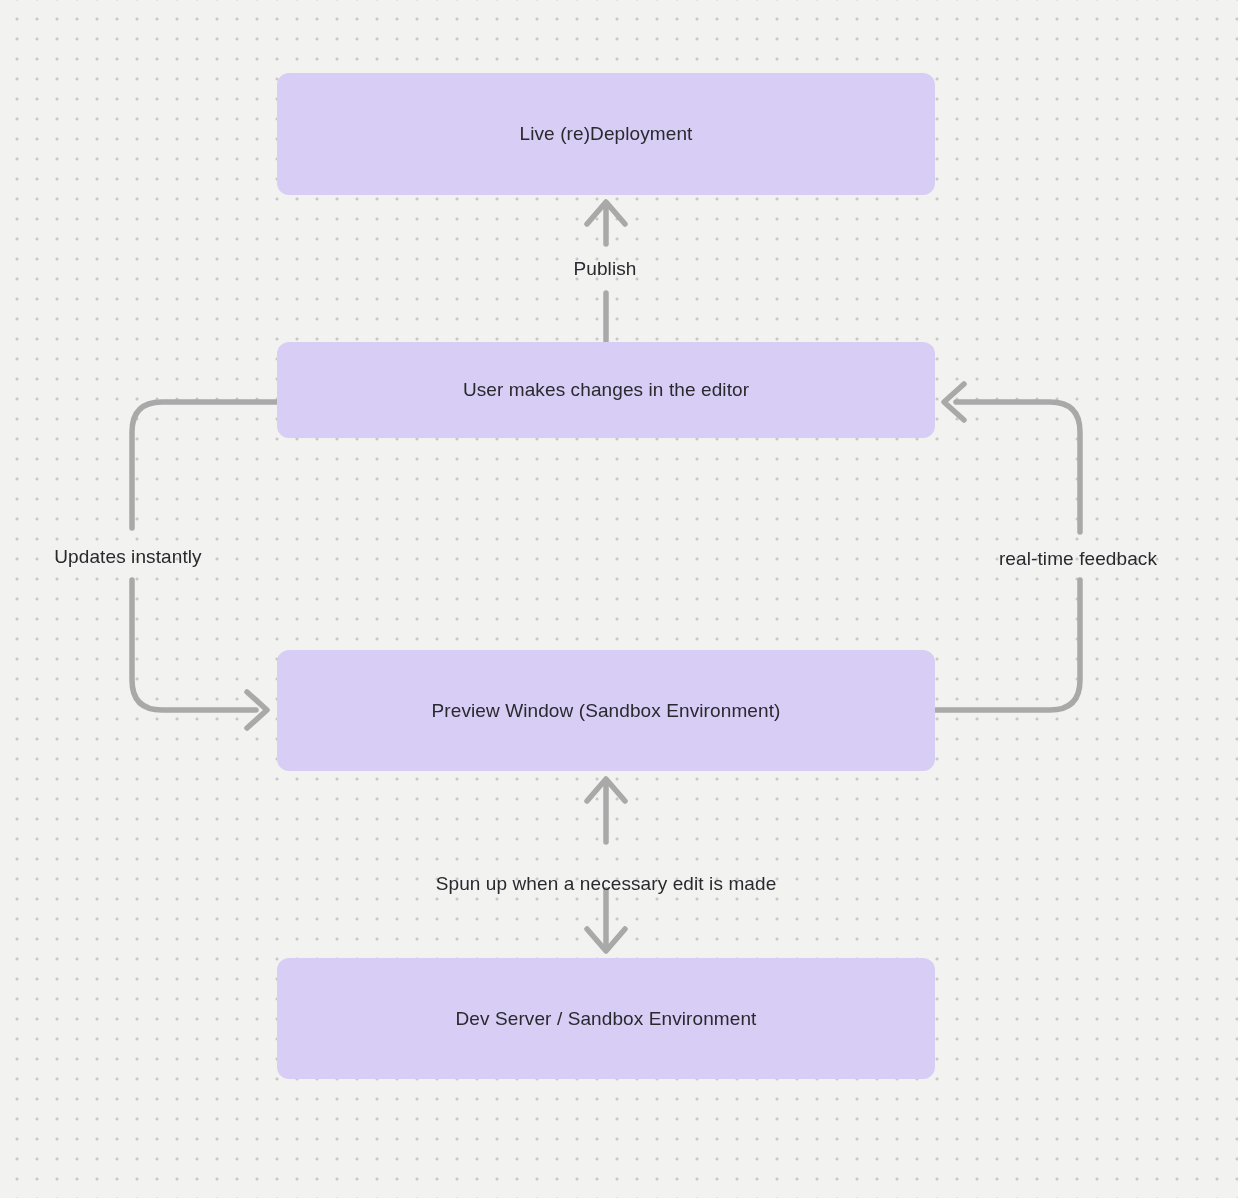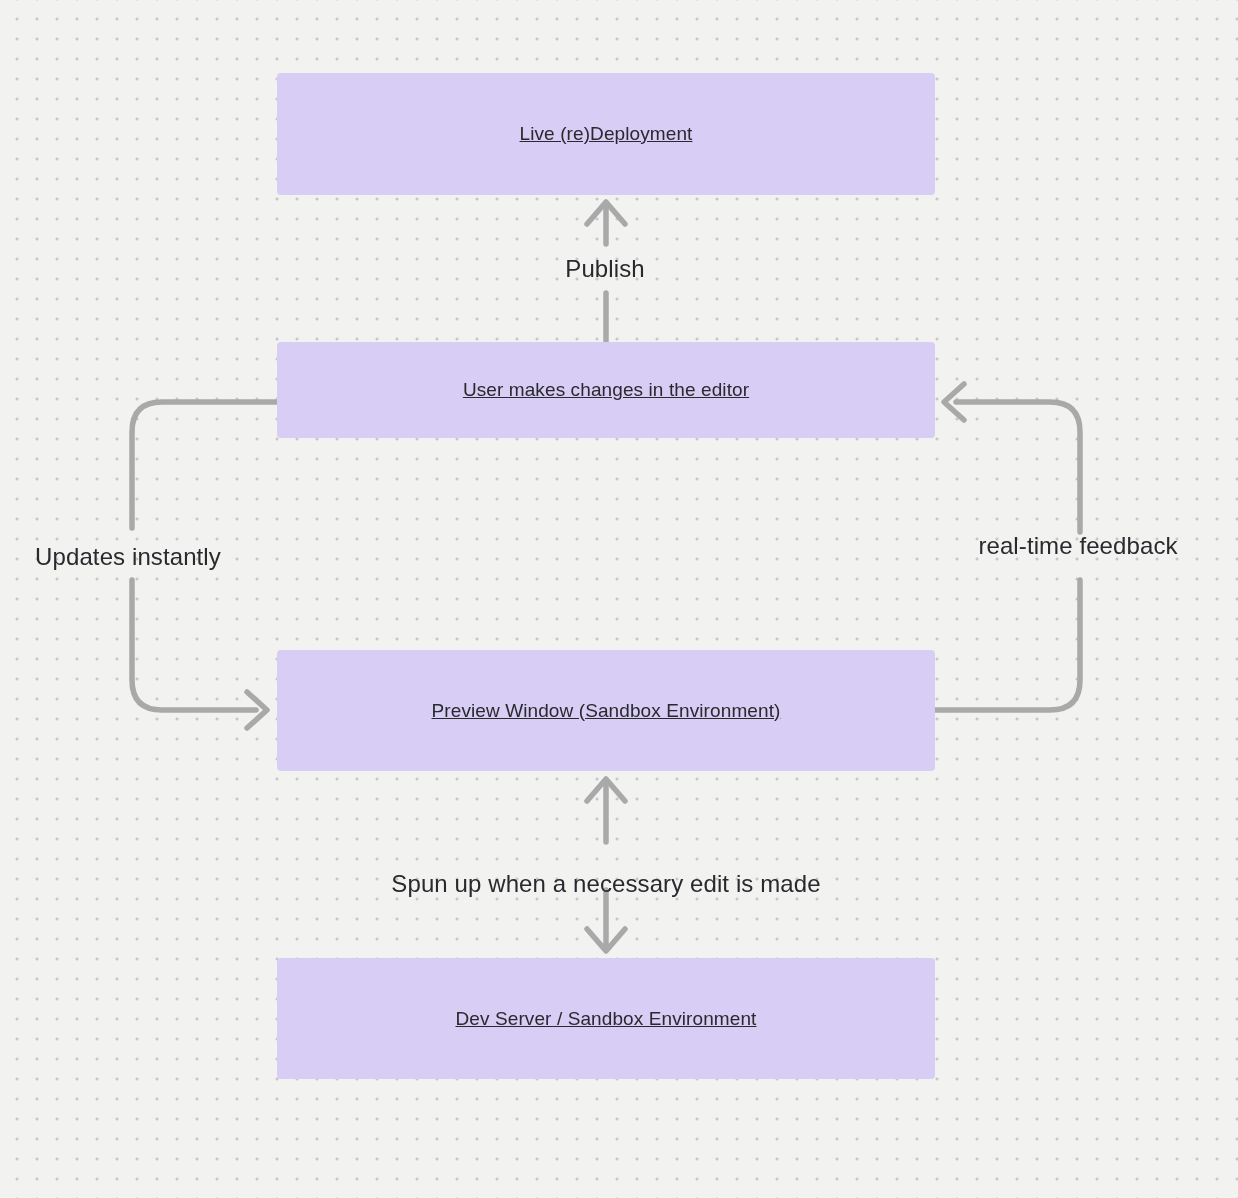--- a/index.html
+++ b/index.html
@@ -33,45 +33,44 @@
     stroke-width:5.5;
     stroke-linecap:round;
     stroke-linejoin:round;
   }
   .node{
     position:absolute;
     left:277px;
     width:658px;
     height:122px;
     background:var(--node-fill);
-    border-radius:4px;
+    border-radius:12px;
     display:flex;
     align-items:center;
     justify-content:center;
     text-align:center;
     font-size:19px;
     color:var(--text);
     letter-spacing:.1px;
-    text-decoration:underline;
   }
   .node-1{top:73px;}
   .node-2{top:342px;height:96px;}
   .node-3{top:650px;height:121px;}
   .node-4{top:958px;height:121px;}
   .edge-label{
     position:absolute;
     transform:translate(-50%,-50%);
-    font-size:24px;
+    font-size:19px;
     color:var(--text);
     white-space:nowrap;
     letter-spacing:.1px;
   }
   .label-publish{left:605px;top:269px;}
   .label-updates{left:128px;top:557px;}
-  .label-feedback{left:1078px;top:546px;}
+  .label-feedback{left:1078px;top:559px;}
   .label-spunup{left:606px;top:884px;text-align:right;}
 </style>
 </head>
 <body>
 
 <div id="canvas">
 
   <svg class="connectors" viewBox="0 0 1238 1198" aria-hidden="true">
 
     <g>

